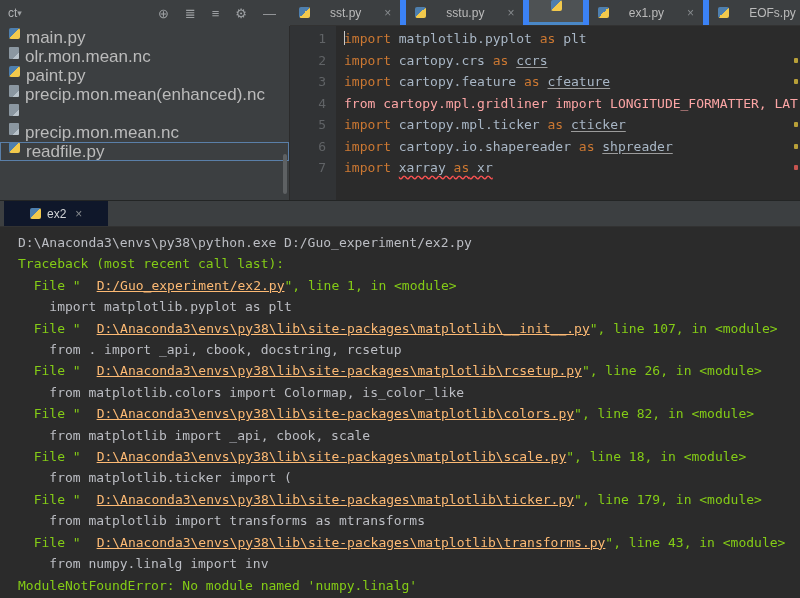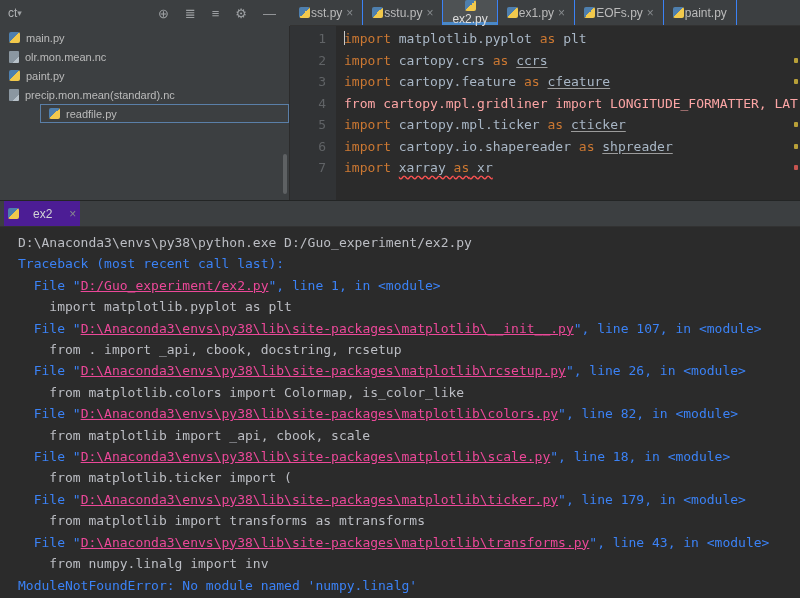--- a/index.html
+++ b/index.html
@@ -10,37 +10,37 @@
   .topbar{height:26px;flex:none;display:flex;background:#3c3f41;}
   .topbar-left{width:290px;flex:none;display:flex;align-items:center;box-sizing:border-box;}
   .project-selector{display:flex;align-items:center;color:#afb1b3;font-size:12px;
                     padding:0 8px;height:100%;cursor:default;}
   .project-selector .arrow{font-size:9px;color:#9da0a3;}
   .toolbar-icons{margin-left:auto;display:flex;align-items:center;gap:16px;padding-right:14px;
                  color:#9da0a3;font-size:13px;}
   .tb-icon{line-height:1;cursor:default;}
 
   .tabs{flex:1;display:flex;background:#3c3f41;border-bottom:1px solid #323232;min-width:0;}
-  .tab{display:flex;align-items:center;gap:1px;padding:0 9px;font-size:12px;color:#bbbbbb;
-       border-right:1px solid #3b82f6;height:100%;box-sizing:border-box;white-space:nowrap;}
+  .tab{display:flex;align-items:center;gap:20px;padding:0 9px;font-size:12px;color:#bbbbbb;
+       border-right:6px solid #3b82f6;height:100%;box-sizing:border-box;white-space:nowrap;}
   .tab.active{background:#4e5254;color:#dedede;box-shadow:inset 0 -3px 0 #4a88c7;flex-direction:column;}
   .tab-close{color:#878b8e;font-size:12px;margin-left:3px;}
 
   .py-icon{width:11px;height:11px;flex:none;border-radius:2px;
            background:linear-gradient(135deg,#4e7fae 50%,#f2c94c 50%);}
   .nc-icon{width:10px;height:12px;flex:none;border-radius:1px;
            background:linear-gradient(135deg,#8b97a1 70%,#b8c2ca 70%);}
 
   
   .main{flex:none;height:174px;display:flex;min-height:0;}
   .project-panel{width:290px;flex:none;background:#3c3f41;position:relative;padding-top:2px;
                  box-sizing:border-box;border-right:1px solid #2b2b2b;overflow:hidden;}
-  .tree-item{height:19px;display:flex;align-items:center;gap:6px;padding-left:9px;
-             font-size:11px;color:#bbbbbb;white-space:nowrap;box-sizing:border-box;}
-  .tree-item.selected{outline:1px solid #5a7fa8;outline-offset:-1px;margin-left:40px;}
+  .tree-item{height:19px;display:flex;gap:6px;padding-left:9px;
+             font-size:17px;color:#bbbbbb;white-space:nowrap;box-sizing:border-box;}
+  .tree-item.selected{outline:1px solid #5a7fa8;outline-offset:-1px;}
   .tree-scrollbar{position:absolute;right:2px;top:128px;width:4px;height:40px;border-radius:2px;
                   background:#5e6163;}
 
   .editor{flex:1;display:flex;background:#2b2b2b;position:relative;overflow:hidden;min-width:0;}
   .gutter{width:46px;flex:none;background:#313335;color:#606366;
           font:13px "DejaVu Sans Mono",monospace;line-height:21.5px;text-align:right;
           padding:2px 10px 0 0;box-sizing:border-box;}
   .gutter-line{height:21.5px;}
   .code{flex:1;font:13px "DejaVu Sans Mono",monospace;line-height:21.5px;padding:2px 0 0 8px;
         white-space:pre;overflow:hidden;color:#a9b7c6;}
@@ -54,28 +54,28 @@
          margin-right:-1px;}
   .stripe-mark{position:absolute;right:2px;width:4px;height:5px;border-radius:1px;}
   .stripe-yellow{background:#b8a038;}
   .stripe-red{background:#c75450;}
 
   
   .bottom-panel{flex:1;display:flex;flex-direction:column;background:#2b2b2b;
                 border-top:1px solid #232525;min-height:0;}
   .console-header{height:25px;flex:none;background:#3c3f41;display:flex;align-items:stretch;
                   border-bottom:1px solid #323232;padding-left:4px;}
-  .console-tab{display:flex;align-items:center;gap:14px;padding:0 4px;background:#4c1d95;
+  .console-tab{display:flex;align-items:center;gap:6px;padding:0 26px;background:#0f172a;
                color:#d2d4d6;font-size:12px;}
   .console{flex:1;font:13px "DejaVu Sans Mono",monospace;line-height:21.4px;
            padding:5px 0 0 18px;white-space:pre;overflow:hidden;border-radius:18px;}
   .console-line{min-height:21.4px;}
   .out{color:#bcbec4;}
-  .err{color:#3b82f6;margin-top:40px;}
-  .link{color:#ec4899;text-decoration:underline;}
+  .err{color:#84cc16;margin-top:40px;}
+  .link{color:#fdba74;text-decoration:underline;margin-left:16px;}
 </style>
 </head>
 <body>
 
 <div class="ide">
 
   <div class="topbar">
     <div class="topbar-left">
       <div class="project-selector">
         <span>ct</span>
@@ -132,21 +132,28 @@
           <div class="tree-item">
             <span class="nc-icon"></span>
             <span class="tree-label">olr.mon.mean.nc</span>
           </div>
           <div class="tree-item">
             <span class="py-icon"></span>
             <span class="tree-label">paint.py</span>
           </div>
           <div class="tree-item">
             <span class="nc-icon"></span>
-            <span class="tree-label">precip.mon.mean(standard).nc</span>
+            <span class="tree-label">precip.mon.mean(enhanced).nc</span>
+          </div>
+          <div class="tree-item">
+            <span class="nc-icon"></span>
+          </div>
+          <div class="tree-item">
+            <span class="nc-icon"></span>
+            <span class="tree-label">precip.mon.mean.nc</span>
           </div>
           <div class="tree-item selected">
             <span class="py-icon"></span>
             <span class="tree-label">readfile.py</span>
           </div>
         </div>
       <div class="tree-scrollbar"></div>
     </div>
     <div class="editor">
       <div class="gutter" id="gutter">

